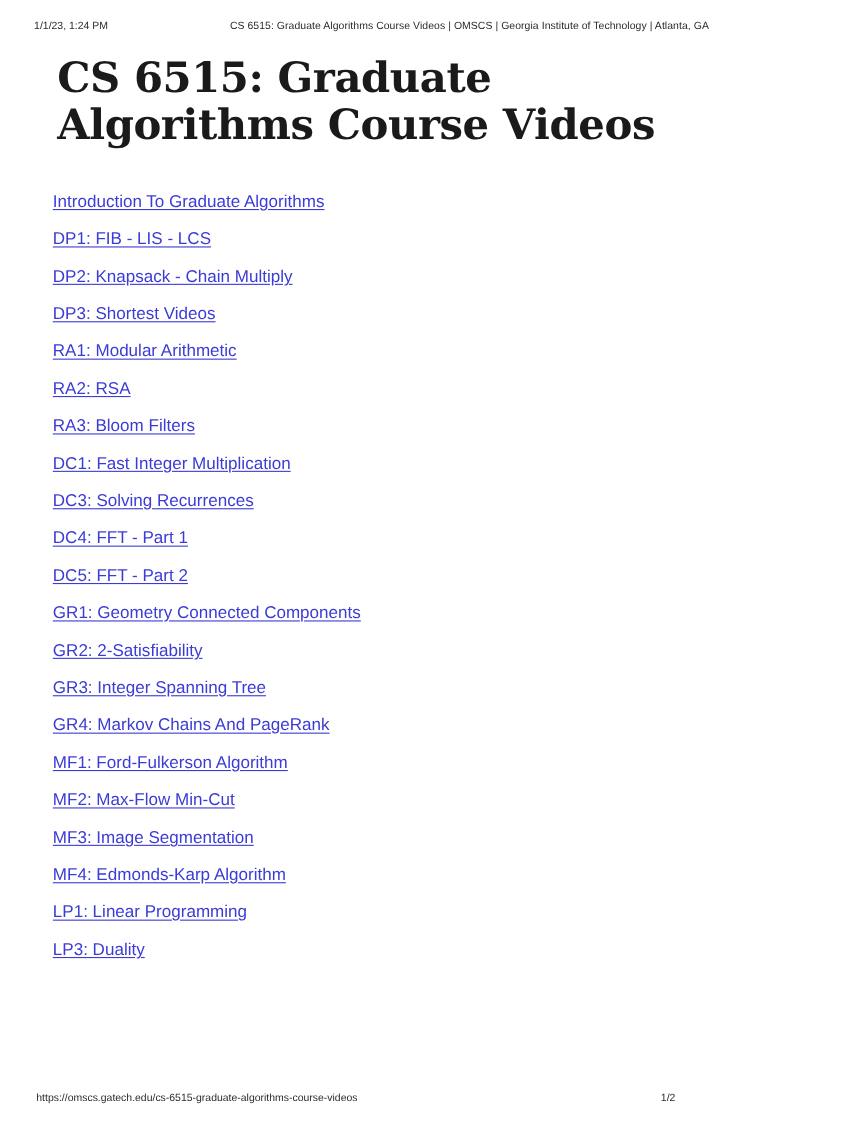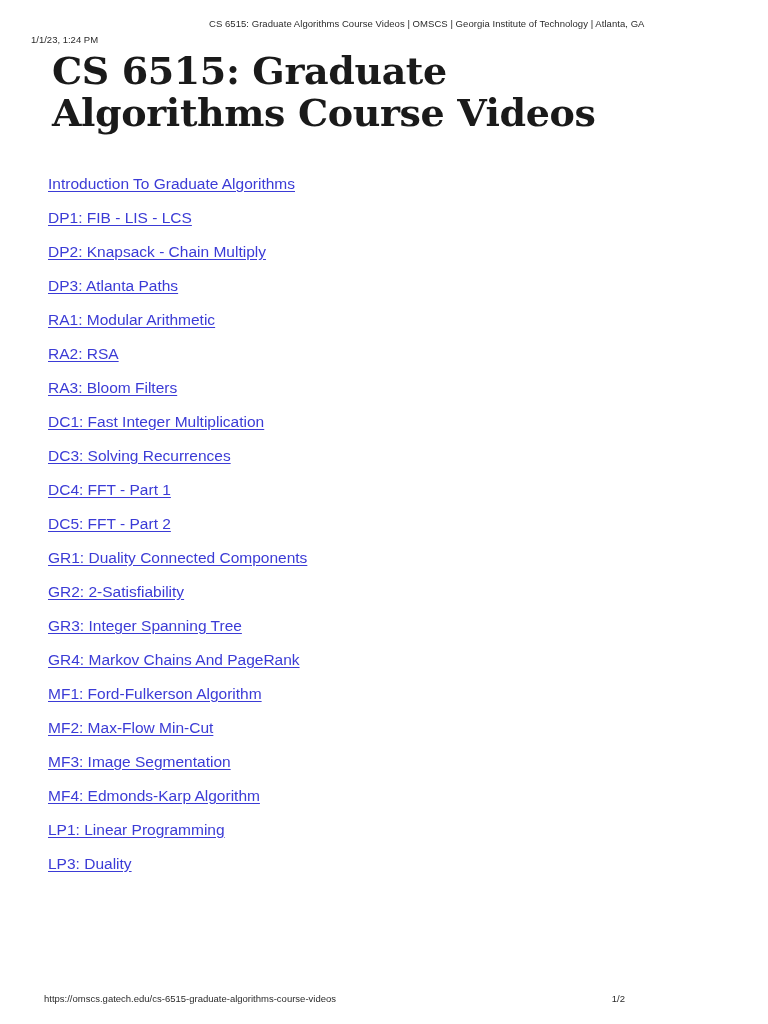--- a/index.html
+++ b/index.html
@@ -24,21 +24,21 @@
     width: 768px;
     height: 14px;
     font-size: 9.5px;
     line-height: 14px;
     color: #2b2b2b;
     white-space: nowrap;
   }
   .print-header .ph-date {
     position: absolute;
     left: 31px;
-    top: 16px;
+    top: 0;
   }
   .print-header .ph-title {
     position: absolute;
     left: 209px;
     top: 0;
     letter-spacing: 0.05px;
   }
 
   
   .page-title {
@@ -80,21 +80,21 @@
     text-decoration: underline;
     text-underline-offset: 2px;
     cursor: pointer;
     white-space: nowrap;
   }
 
   
   .print-footer {
     position: absolute;
     bottom: 18px;
-    left: 13px;
+    left: 2px;
     width: 642px;
     height: 14px;
     font-size: 9.5px;
     line-height: 14px;
     color: #2b2b2b;
     white-space: nowrap;
   }
   .print-footer .pf-url {
     position: absolute;
     left: 31px;
@@ -113,29 +113,29 @@
   <span class="ph-date">1/1/23, 1:24 PM</span>
   <span class="ph-title">CS 6515: Graduate Algorithms Course Videos | OMSCS | Georgia Institute of Technology | Atlanta, GA</span>
 </div>
 
 <h1 class="page-title">CS 6515: Graduate Algorithms Course Videos</h1>
 
 <ul class="link-list">
   <li><a class="video-link">Introduction To Graduate Algorithms</a></li>
   <li><a class="video-link">DP1: FIB - LIS - LCS</a></li>
   <li><a class="video-link">DP2: Knapsack - Chain Multiply</a></li>
-  <li><a class="video-link">DP3: Atlanta Paths</a></li>
+  <li><a class="video-link">DP3: Shortest Videos</a></li>
   <li><a class="video-link">RA1: Modular Arithmetic</a></li>
   <li><a class="video-link">RA2: RSA</a></li>
   <li><a class="video-link">RA3: Bloom Filters</a></li>
   <li><a class="video-link">DC1: Fast Integer Multiplication</a></li>
   <li><a class="video-link">DC3: Solving Recurrences</a></li>
   <li><a class="video-link">DC4: FFT - Part 1</a></li>
   <li><a class="video-link">DC5: FFT - Part 2</a></li>
-  <li><a class="video-link">GR1: Duality Connected Components</a></li>
+  <li><a class="video-link">GR1: Geometry Connected Components</a></li>
   <li><a class="video-link">GR2: 2-Satisfiability</a></li>
   <li><a class="video-link">GR3: Integer Spanning Tree</a></li>
   <li><a class="video-link">GR4: Markov Chains And PageRank</a></li>
   <li><a class="video-link">MF1: Ford-Fulkerson Algorithm</a></li>
   <li><a class="video-link">MF2: Max-Flow Min-Cut</a></li>
   <li><a class="video-link">MF3: Image Segmentation</a></li>
   <li><a class="video-link">MF4: Edmonds-Karp Algorithm</a></li>
   <li><a class="video-link">LP1: Linear Programming</a></li>
   <li><a class="video-link">LP3: Duality</a></li>
 </ul>

